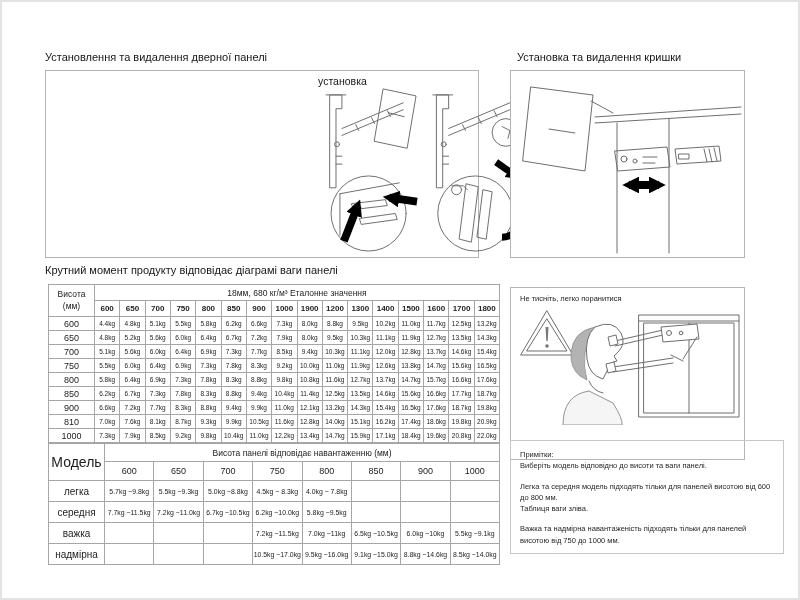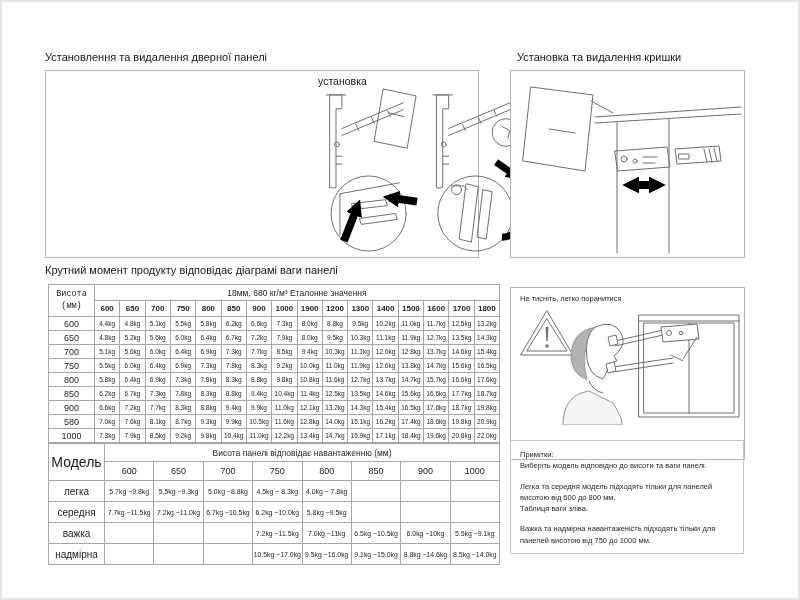--- a/index.html
+++ b/index.html
@@ -12,33 +12,33 @@
   .half-label{font-size:10.5px;color:#161616;padding:4px 0 0 7px;}
   .diag{position:absolute;left:0;bottom:2px;}
   .ln{fill:none;stroke:#6e6e6e;stroke-width:1;stroke-linejoin:round;stroke-linecap:round;}
   .lnf{fill:#fff;stroke:#6e6e6e;stroke-width:1;stroke-linejoin:round;}
   .ar{fill:none;stroke:#000;stroke-width:7;stroke-linecap:butt;}
   .ar2{fill:none;stroke:#000;stroke-width:8;stroke-linecap:butt;}
   table{border-collapse:collapse;position:absolute;table-layout:fixed;background:#fff;}
   th,td{border:1px solid #a6a6a6;text-align:center;vertical-align:middle;padding:0;
         font-weight:normal;color:#1c1c1c;overflow:hidden;white-space:nowrap;}
   #t1{left:48px;top:284px;width:452px;height:151px;font-size:6.5px;}
-  #t1 .corner{font-size:8.5px;white-space:pre-line;line-height:1.35;font-family:Liberation Mono, monospace;}
+  #t1 .corner{font-size:8.5px;white-space:pre-line;line-height:1.35;}
   #t1 .span-h{font-size:8.5px;height:15px;}
   #t1 .col-h{font-size:8px;height:15px;font-weight:bold;color:#222;}
   #t1 .row-h{font-size:9px;color:#222;}
   #t1 tbody td{height:13px;}
   #t2{left:48px;top:443px;width:452px;height:116px;font-size:6.9px;}
   #t2 .corner{font-size:14px;}
   #t2 .span-h{font-size:8.5px;height:17px;}
   #t2 .col-h{font-size:9px;height:18px;color:#222;}
   #t2 .row-h{font-size:10px;}
   #t2 tbody td{height:20px;}
   .warn-label{font-size:7.5px;color:#222;padding:6px 0 0 9px;}
-  .notes{position:absolute;left:510px;top:440px;width:234px;height:114px;border:1px solid #c6c6c6;
+  .notes{position:absolute;left:510px;top:440px;width:274px;height:114px;border:1px solid #c6c6c6;
          box-sizing:border-box;padding:8px 9px;font-size:7.5px;line-height:1.5;color:#262626;}
   .notes .gap{height:9px;}
 </style>
 </head>
 <body>
 
 <div class="page">
 
   <svg width="0" height="0" style="position:absolute" aria-hidden="true">
     <defs>
@@ -297,21 +297,21 @@
           <td>12.1kg</td>
           <td>13.2kg</td>
           <td>14.3kg</td>
           <td>15.4kg</td>
           <td>16.5kg</td>
           <td>17.6kg</td>
           <td>18.7kg</td>
           <td>19.8kg</td>
         </tr>
         <tr>
-          <th class="row-h">580</th>
+          <th class="row-h">810</th>
           <td>7.0kg</td>
           <td>7.6kg</td>
           <td>8.1kg</td>
           <td>8.7kg</td>
           <td>9.3kg</td>
           <td>9.9kg</td>
           <td>10.5kg</td>
           <td>11.6kg</td>
           <td>12.8kg</td>
           <td>14.0kg</td>

